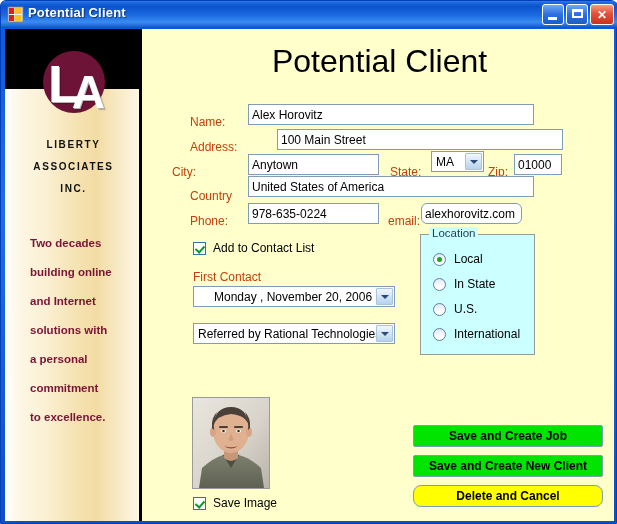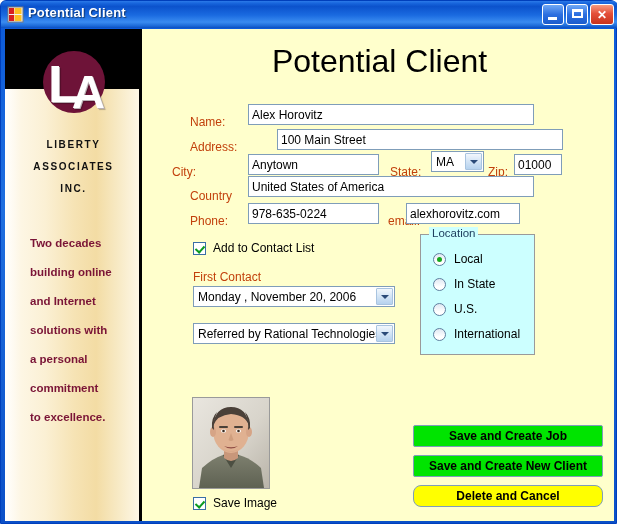--- a/index.html
+++ b/index.html
@@ -424,30 +424,30 @@
       <div class="lbl" style="left:343px; top:136px;">Zip:</div>
       <div class="tbx" style="left:369px; top:125px; width:48px;">01000</div>
 
       <div class="lbl" style="left:45px; top:160px;">Country</div>
       <div class="tbx" style="left:103px; top:147px; width:286px;">United States of America</div>
 
       <div class="lbl" style="left:45px; top:185px;">Phone:</div>
       <div class="tbx" style="left:103px; top:174px; width:131px;">978-635-0224</div>
 
       <div class="lbl" style="left:243px; top:185px;">email:</div>
-      <div class="tbx" style="left:261px; top:174px; width:114px;">alexhorovitz.com</div>
+      <div class="tbx" style="left:276px; top:174px; width:101px;border-radius:6px;">alexhorovitz.com</div>
 
       <div class="chk" style="left:48px; top:212px;">
         <span class="box"></span>
         <span class="txt">Add to Contact List</span>
       </div>
 
       <div class="lbl" style="left:48px; top:241px;">First Contact</div>
       <div class="cbx" style="left:48px; top:257px; width:202px;">
-        <span class="cbtext" style="left:4px;">Monday    , November 20, 2006</span>
+        <span class="cbtext" style="left:20px;">Monday    , November 20, 2006</span>
         <span class="cbarrow"></span>
       </div>
 
       <div class="cbx" style="left:48px; top:294px; width:202px;">
         <span class="cbtext">Referred by Rational Technologies</span>
         <span class="cbarrow"></span>
       </div>
 
       <div class="groupbox" style="left:275px; top:205px; width:115px; height:121px;">
         <span class="gtitle">Location</span>

